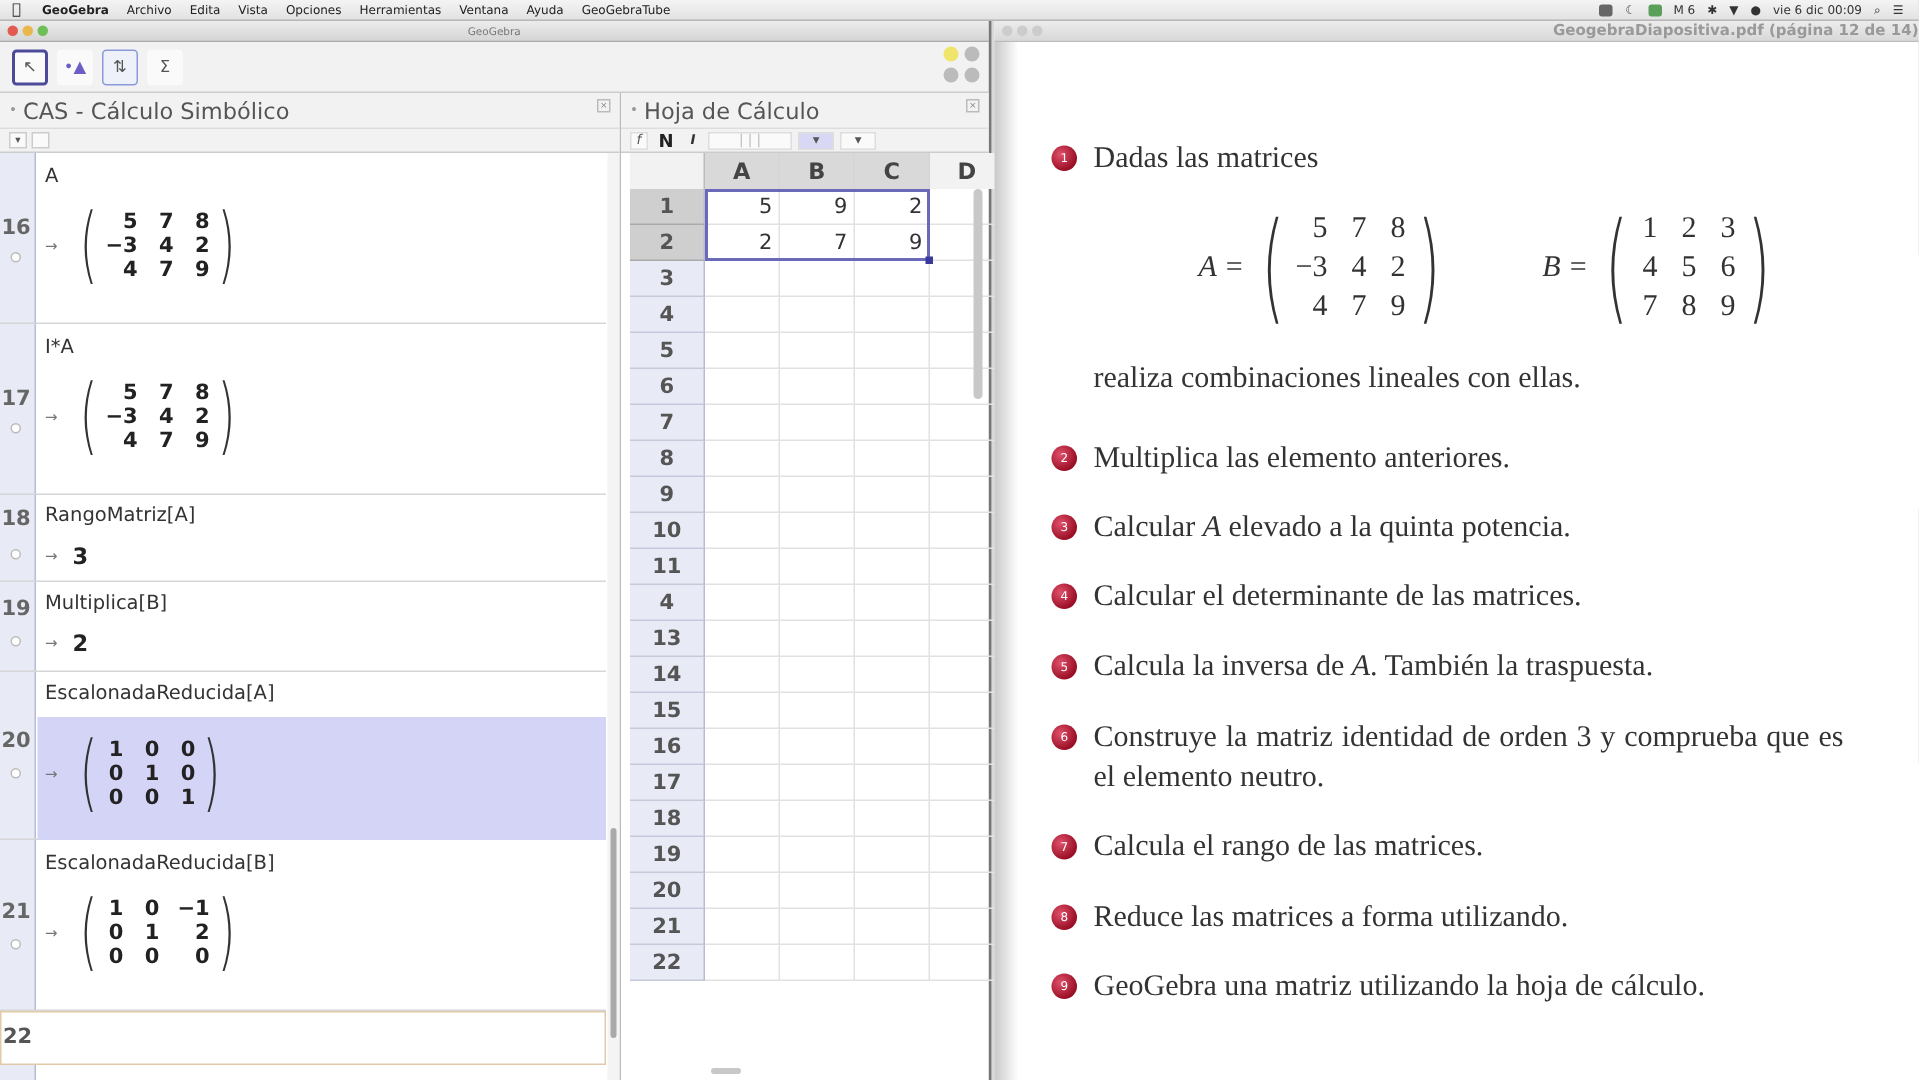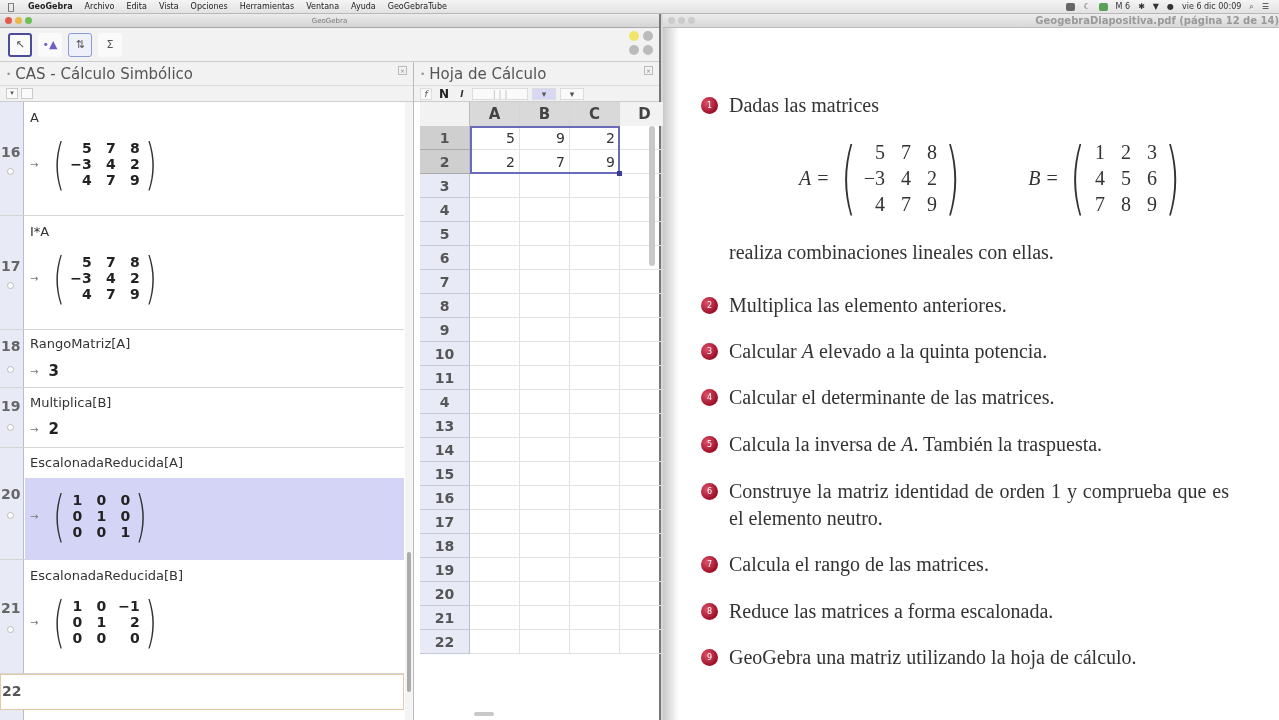--- a/index.html
+++ b/index.html
@@ -551,28 +551,28 @@
     <div class="pdf-item" style="top:356px">
       <span class="bullet">4</span>
       <span class="pdf-text">Calcular el determinante de las matrices.</span>
     </div>
     <div class="pdf-item" style="top:403px">
       <span class="bullet">5</span>
       <span class="pdf-text"><span>Calcula la inversa de </span><em>A</em><span>. También la traspuesta.</span></span>
     </div>
     <div class="pdf-item" style="top:450px">
       <span class="bullet">6</span>
-      <span class="pdf-text" style="width:500px;text-align:justify">Construye la matriz identidad de orden 1 y comprueba que es el elemento neutro.</span>
+      <span class="pdf-text" style="width:500px;text-align:justify">Construye la matriz identidad de orden 3 y comprueba que es el elemento neutro.</span>
     </div>
     <div class="pdf-item" style="top:523px">
       <span class="bullet">7</span>
       <span class="pdf-text">Calcula el rango de las matrices.</span>
     </div>
     <div class="pdf-item" style="top:570px">
       <span class="bullet">8</span>
-      <span class="pdf-text">Reduce las matrices a forma escalonada.</span>
+      <span class="pdf-text">Reduce las matrices a forma utilizando.</span>
     </div>
     <div class="pdf-item" style="top:616px">
       <span class="bullet">9</span>
       <span class="pdf-text">GeoGebra una matriz utilizando la hoja de cálculo.</span>
     </div>
   </div>
 </div>
 
 </body></html>

